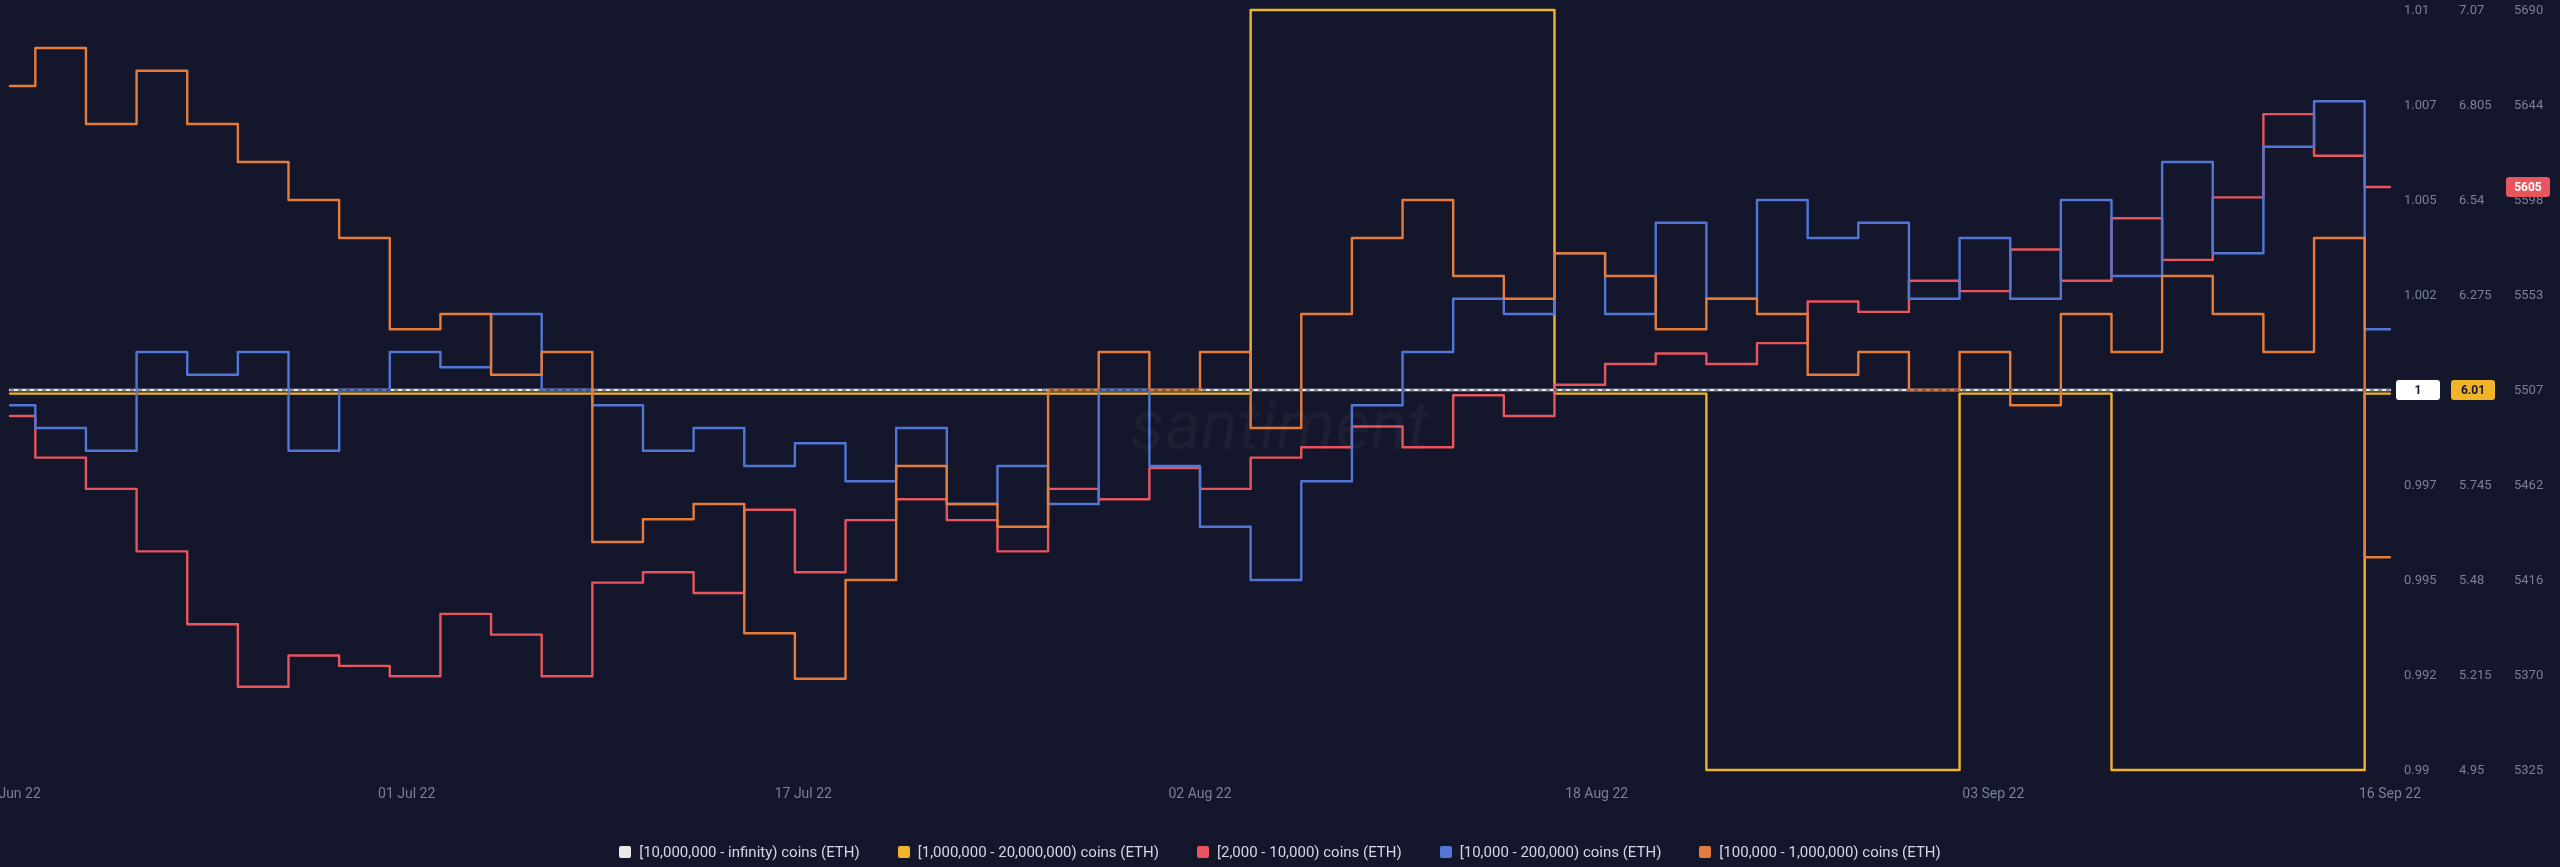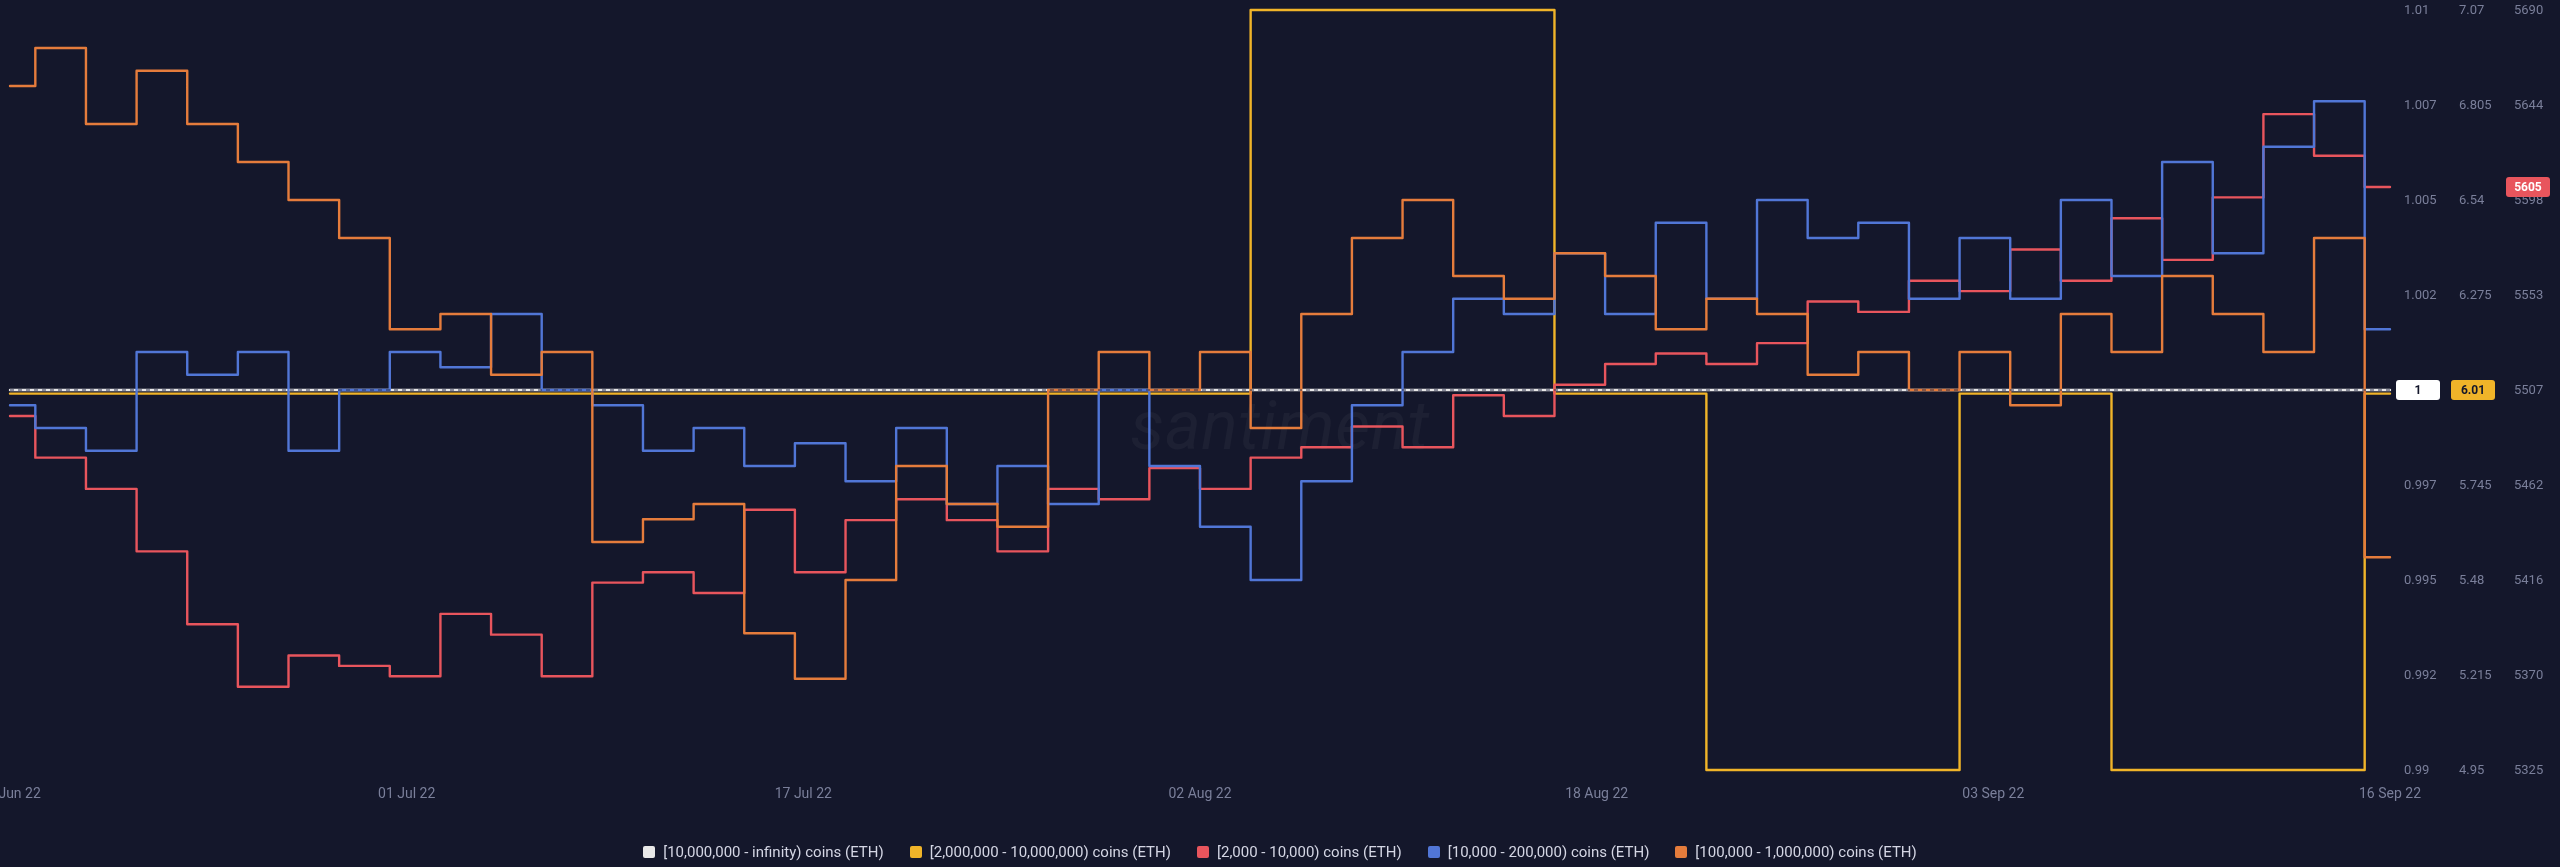--- a/index.html
+++ b/index.html
@@ -37,21 +37,21 @@
     font-size: 14px;
   }
   .legend {
     position: absolute;
     left: 0;
     right: 0;
     bottom: 6px;
     display: flex;
     justify-content: center;
     align-items: center;
-    gap: 26px;
+    gap: 38px;
     flex-wrap: wrap;
   }
   .legend-item {
     display: inline-flex;
     align-items: center;
     gap: 8px;
     color: #d4d6e4;
     font-size: 15px;
   }
   .legend-swatch {
@@ -128,21 +128,21 @@
     </g>
 </svg>
 
 <div class="legend" id="legend">
     <span class="legend-item">
       <span class="legend-swatch" style="background: rgb(232, 232, 232);"></span>
       <span>[10,000,000 - infinity) coins (ETH)</span>
     </span>
     <span class="legend-item">
       <span class="legend-swatch" style="background: rgb(240, 180, 41);"></span>
-      <span>[2,000,000 - 10,000,000) coins (ETH)</span>
+      <span>[1,000,000 - 20,000,000) coins (ETH)</span>
     </span>
     <span class="legend-item">
       <span class="legend-swatch" style="background: rgb(232, 85, 93);"></span>
       <span>[2,000 - 10,000) coins (ETH)</span>
     </span>
     <span class="legend-item">
       <span class="legend-swatch" style="background: rgb(81, 118, 214);"></span>
       <span>[10,000 - 200,000) coins (ETH)</span>
     </span>
     <span class="legend-item">

